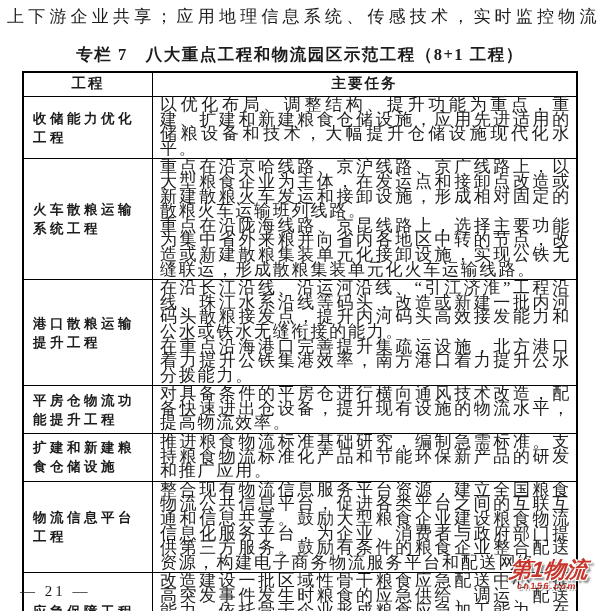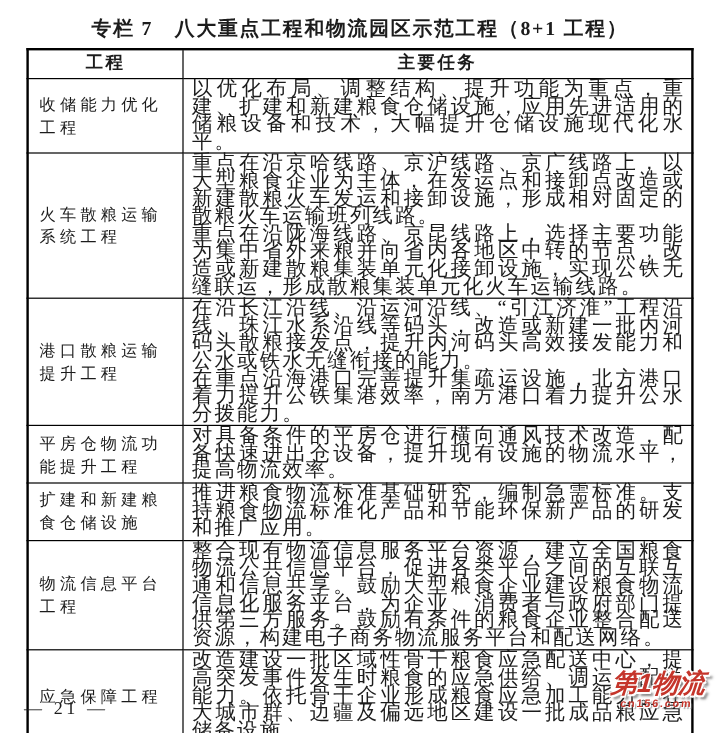--- a/index.html
+++ b/index.html
@@ -47,21 +47,21 @@
   }
   th.col-project { width: 124px; margin-left: 32px; }
   table.box-table th {
     font-size: 14.5px;
     font-weight: bold;
     letter-spacing: 2px;
     text-align: center;
     padding: 1px 2px 3px 2px;
   }
   td.project-cell {
-    font-weight: normal;
+    font-weight: bold;
     font-size: 13.5px;
     letter-spacing: 3.5px;
     line-height: 19px;
     padding: 2px 2px 2px 9px;
     vertical-align: middle;
   }
   td.tasks-cell {
     font-size: 17px;
     letter-spacing: 1.8px;
     line-height: 14.6px;
@@ -110,20 +110,21 @@
     white-space: nowrap;
     text-shadow: 1px 1px 0 #ffffff, 2px 2px 1px rgba(110,110,110,0.7);
   }
 </style>
 </head>
 <body>
 
 <div class="page">
 
   <div class="intro">
+    <div class="intro-line">上下游企业共享；应用地理信息系统、传感技术，实时监控物流</div>
   </div>
 
   <div class="box-title">专栏 7　八大重点工程和物流园区示范工程（8+1 工程）</div>
 
   <table class="box-table">
     <thead>
       <tr>
         <th class="col-project">工程</th>
         <th class="col-tasks">主要任务</th>
       </tr>

